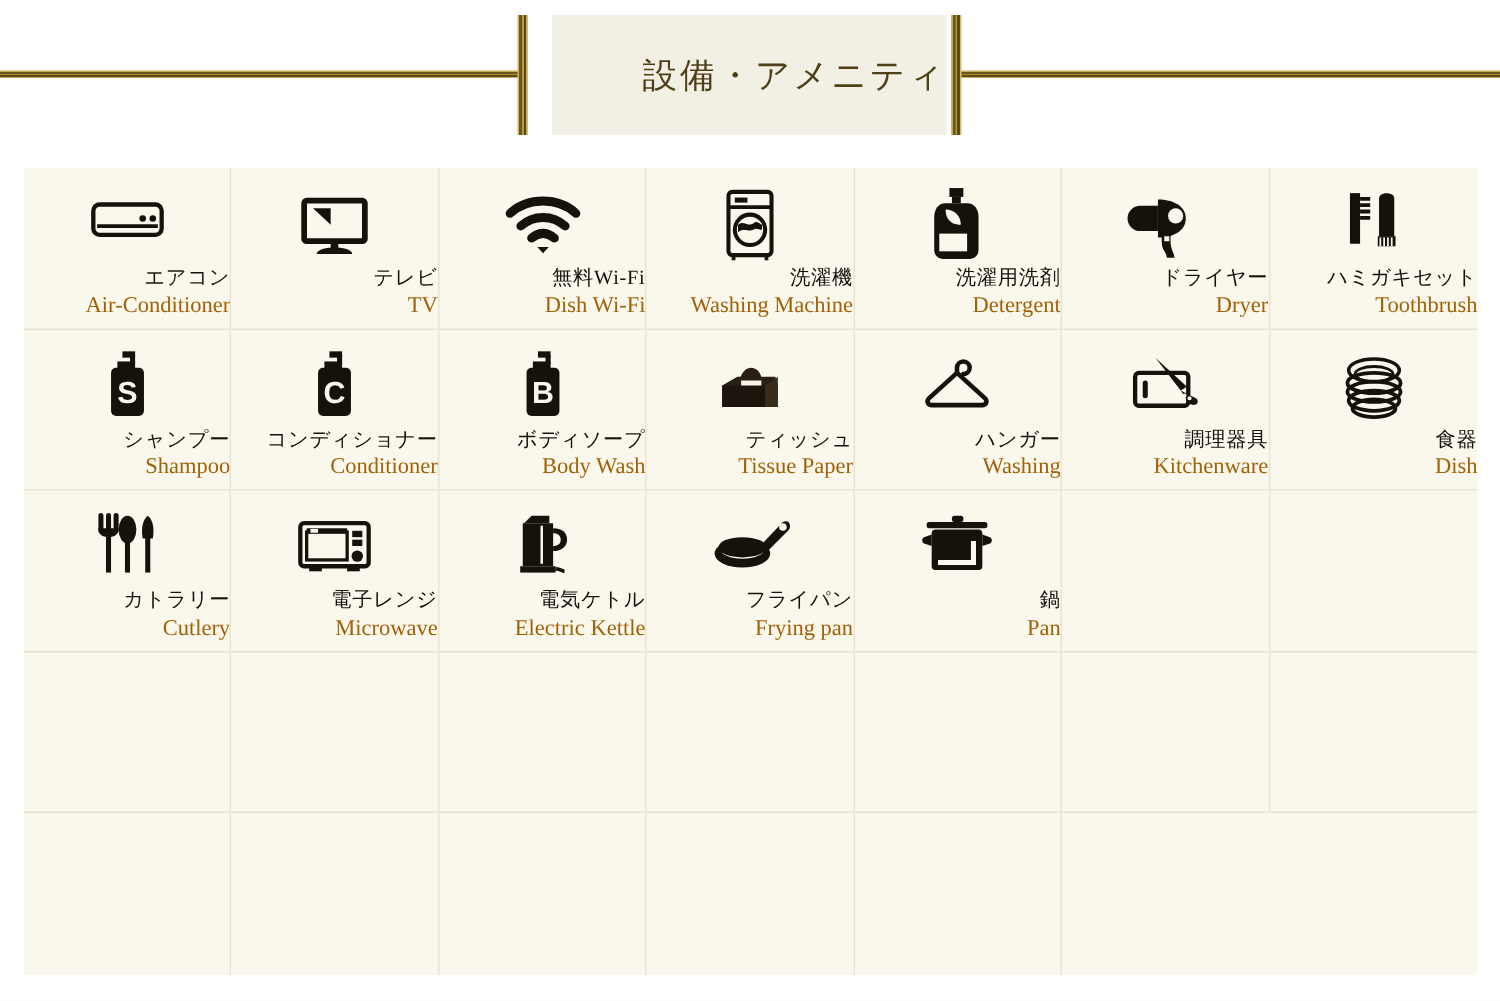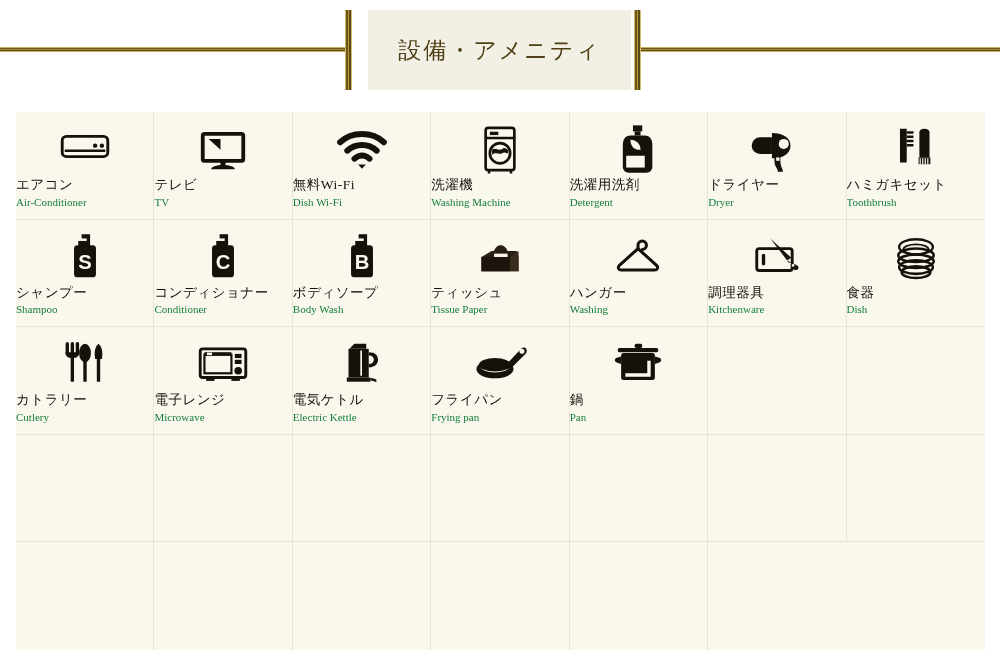--- a/index.html
+++ b/index.html
@@ -35,61 +35,61 @@
       #5c4a15 60%, #5c4a15 84%,
       #d3bc7a 86%, #d3bc7a 100%);
   }
   .vbar-left  { left: 345px; }
   .vbar-right { left: 634px; }
 
   .title-box {
     position: absolute; left: 368px; top: 10px;
     width: 263px; height: 80px;
     background: #f2efe5;
-    display: flex; align-items: center; justify-content: center;
+    display: flex; align-items: center; justify-content: flex-end;
   }
   .title-text {
     font-size: 23px; color: #4e3f15; letter-spacing: 2px;
     font-family: "Liberation Serif", "DejaVu Serif", serif;
     white-space: nowrap;
   }
 
   
   .grid {
     position: absolute; left: 16px; top: 112px;
     width: 969px; height: 538px;
     background: #faf7ec;
     display: grid;
     grid-template-columns: repeat(7, 1fr);
     grid-template-rows: repeat(5, 1fr);
   }
   .cell {
     border-right: 1px solid #e9e3d2;
     border-bottom: 1px solid #e9e3d2;
     display: flex; flex-direction: column;
-    align-items: flex-start; justify-content: flex-start;
+    align-items: flex-end; justify-content: flex-start;
     padding-top: 9px;
     overflow: hidden;
   }
   .cell:nth-child(7n) { border-right: none; }
   .grid .cell:nth-child(n+29) { border-bottom: none; }
 
   .icon-wrap {
     height: 56px; width: 100%;
     display: flex; align-items: center; justify-content: center;
   }
   .icon-wrap svg { display: block; }
 
   .label-ja {
     font-size: 13.5px; color: #15120b; line-height: 1.25;
     letter-spacing: 0.5px; white-space: nowrap;
     font-family: "Liberation Serif", "DejaVu Serif", serif;
   }
   .label-en {
-    font-size: 11px; color: #15803d; line-height: 1.3;
+    font-size: 15px; color: #a16207; line-height: 1.3;
     margin-top: 1px; white-space: nowrap;
     font-family: "Liberation Serif", "DejaVu Serif", serif;
   }
 </style>
 </head>
 <body>
 
 <div class="page">
 
   <div class="header">

